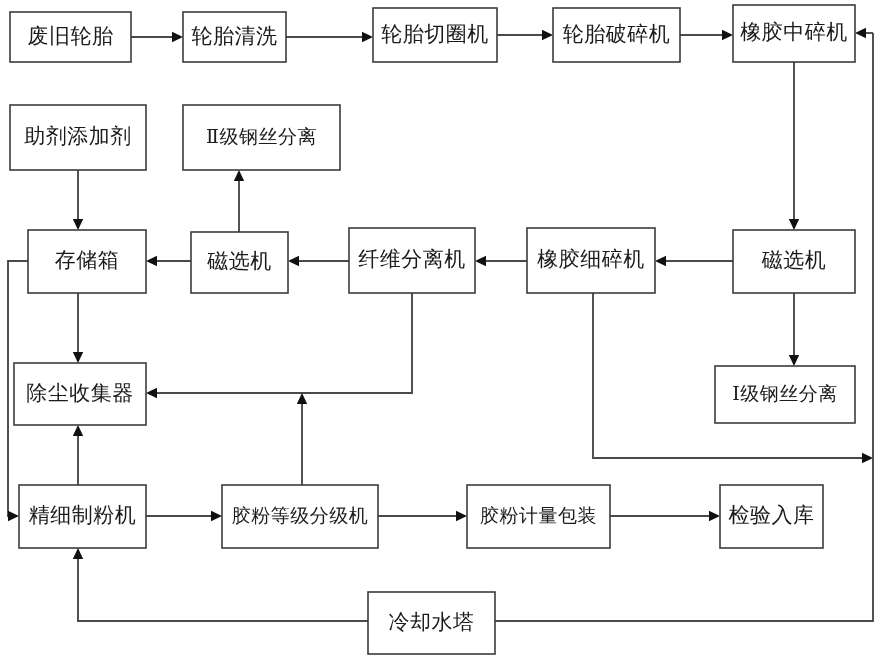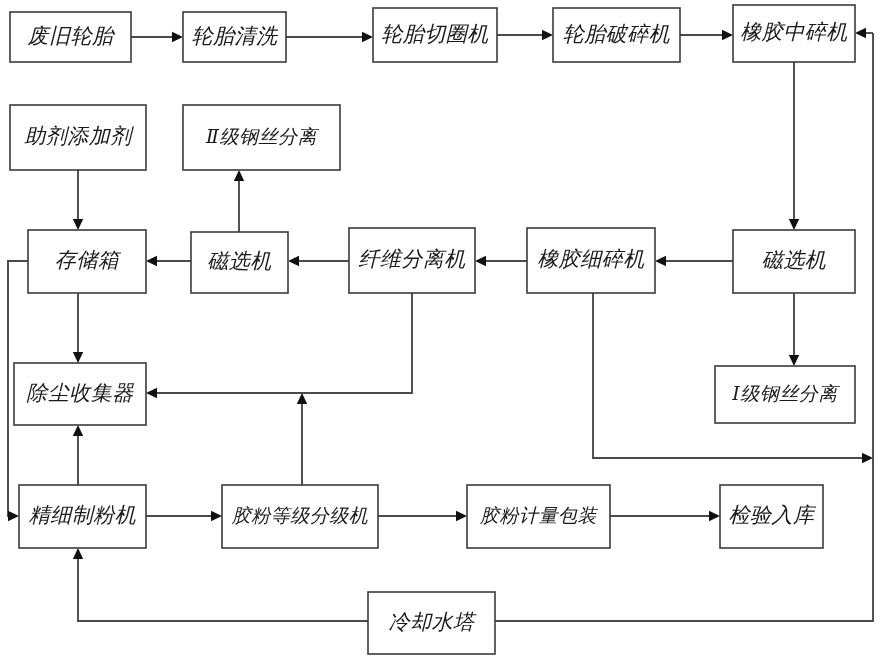--- a/index.html
+++ b/index.html
@@ -11,21 +11,20 @@
     width: 880px;
     height: 660px;
     font-family: "Liberation Serif", "DejaVu Serif", serif;
     overflow: hidden;
   }
   #flow-root {
     position: relative;
     width: 880px;
     height: 660px;
     background: #ffffff;
-    font-style: italic;
   }
   svg#flow-svg {
     position: absolute;
     left: 0;
     top: 0;
     width: 880px;
     height: 660px;
   }
   .node-rect {
     fill: #ffffff;

